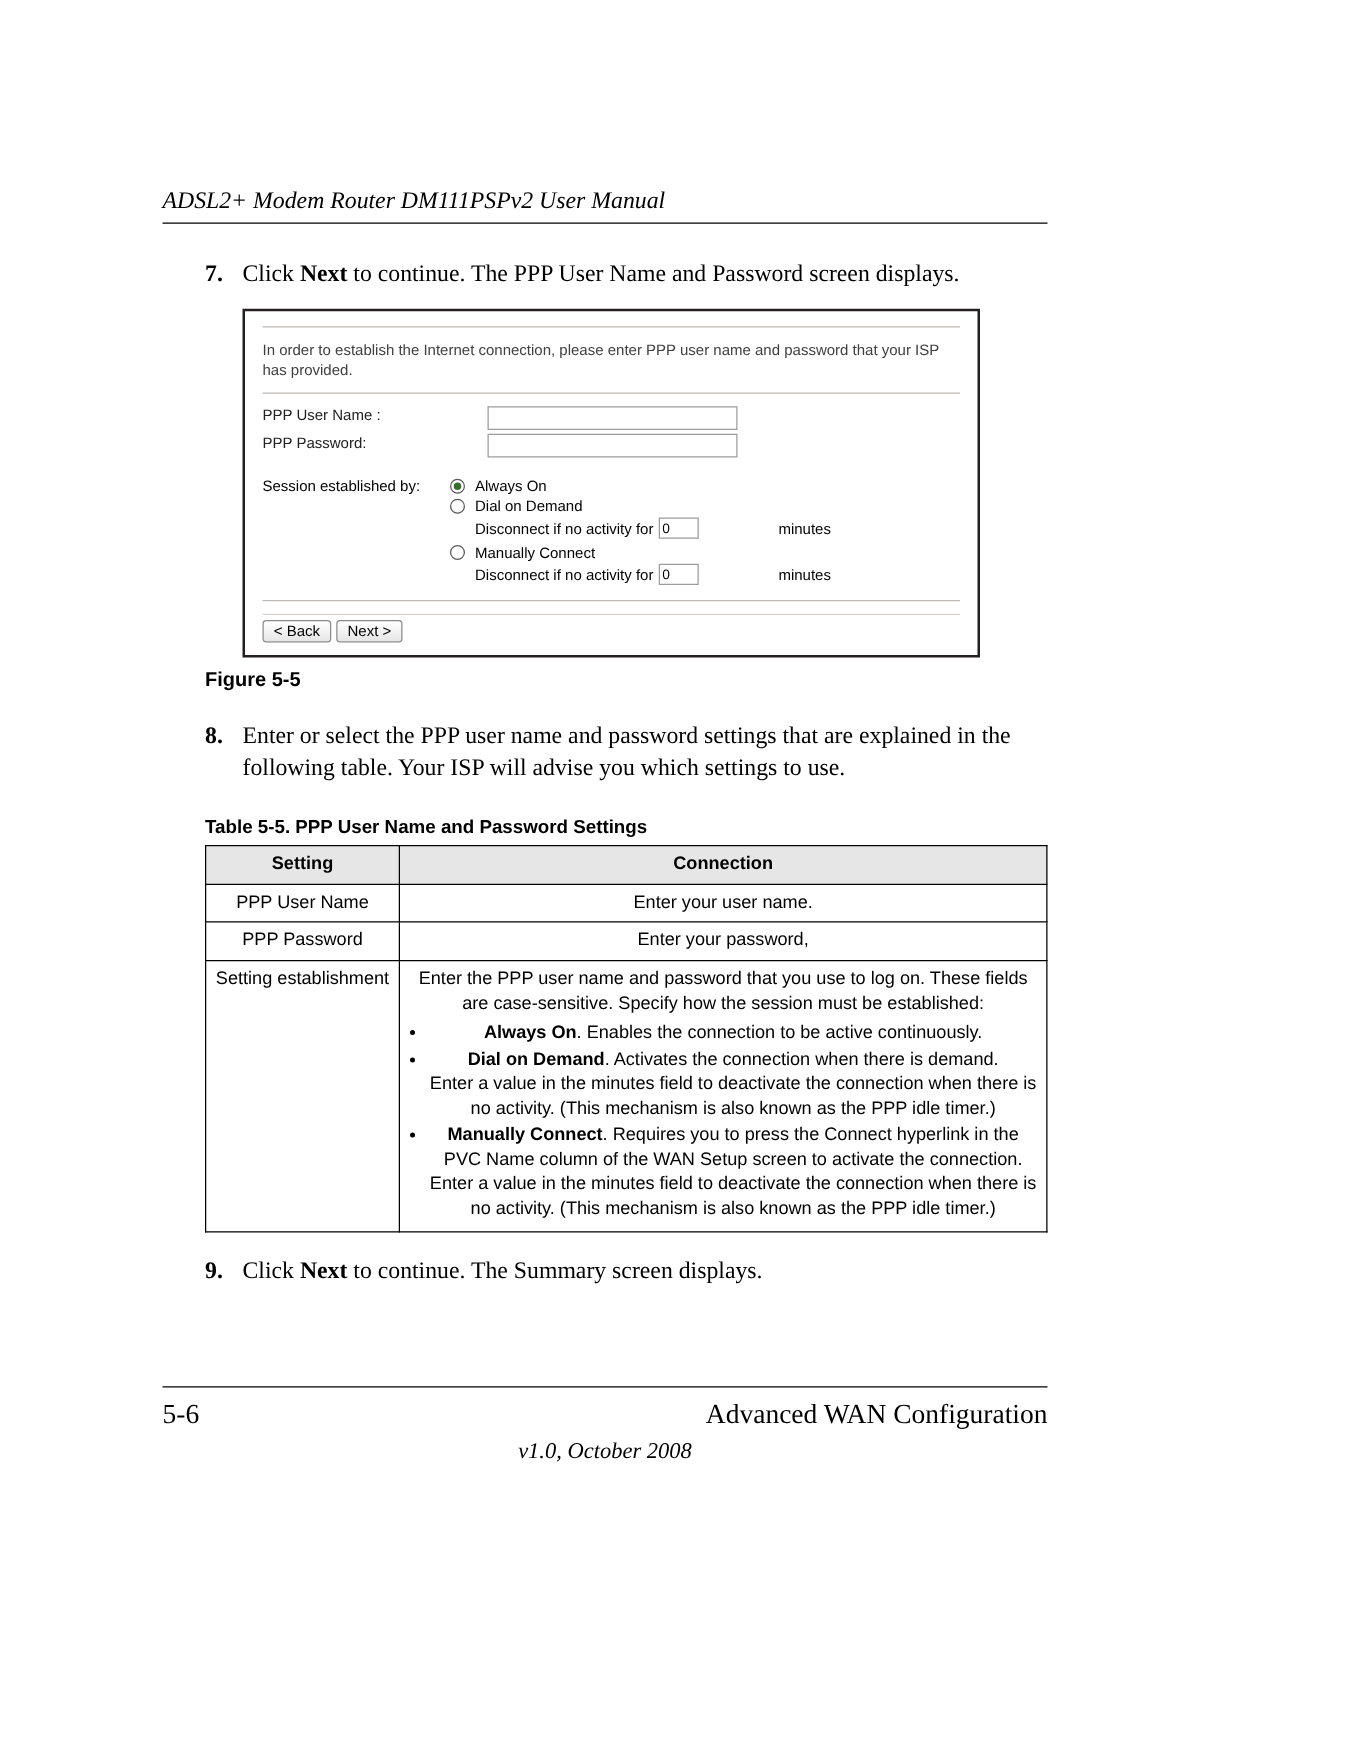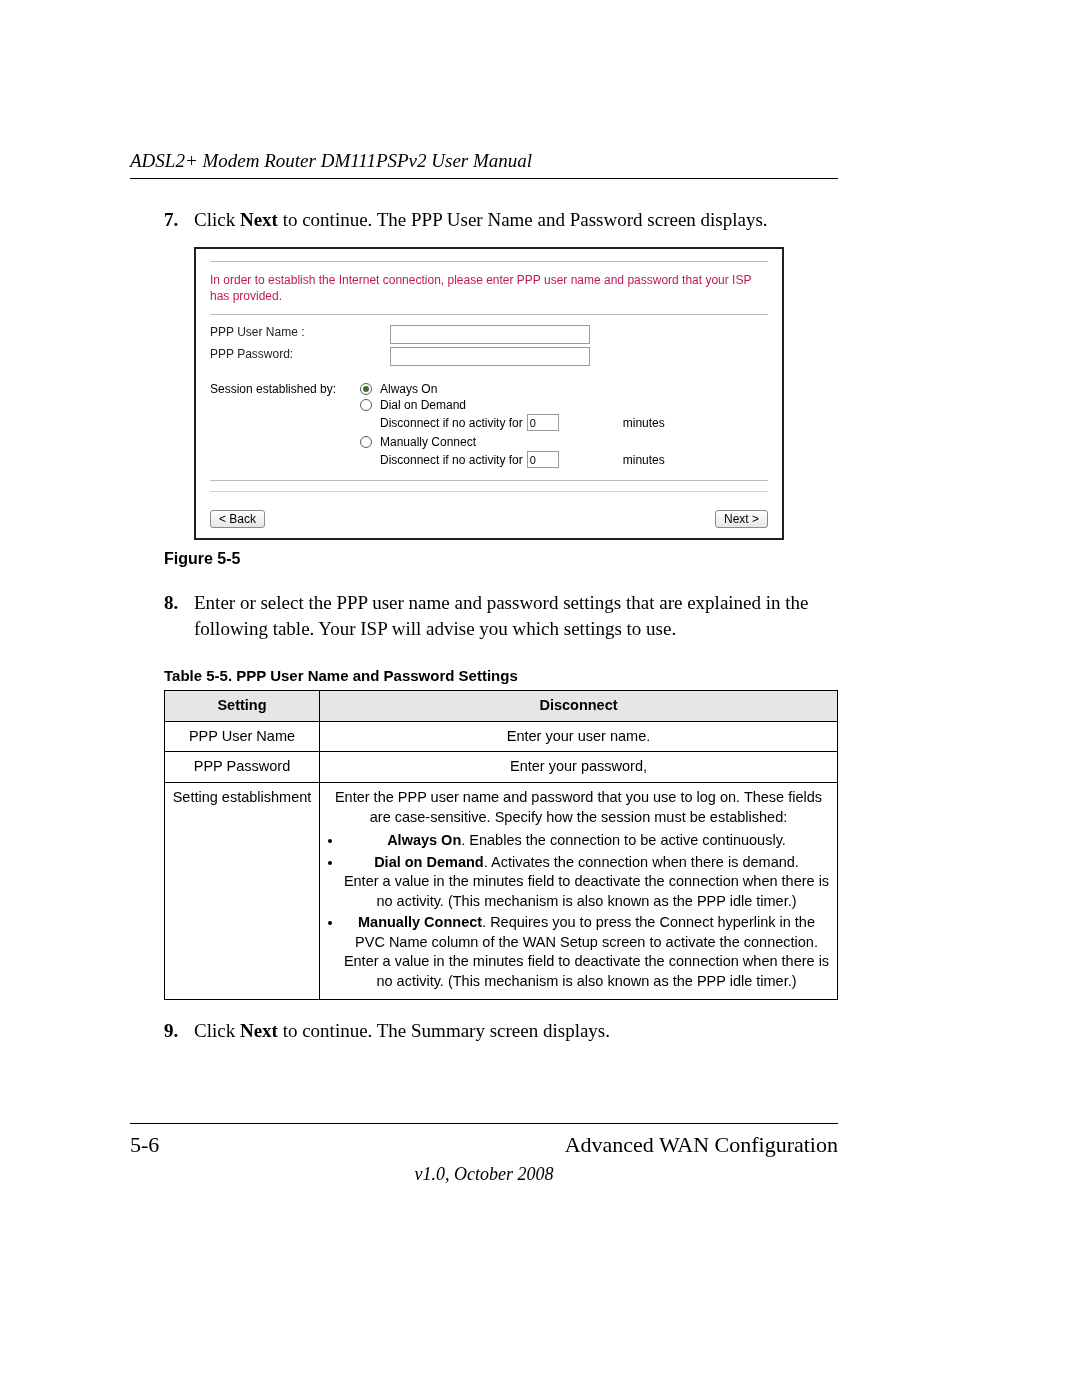--- a/index.html
+++ b/index.html
@@ -53,21 +53,21 @@
     font-size: 15px;
     margin-bottom: 26px;
   }
   .shot-hr {
     border: none;
     border-top: 1px solid #bdb9b5;
     margin: 0 0 10px 0;
   }
   .shot-text {
     font-size: 12px;
-    color: #be185d;
+    color: #404040;
     line-height: 1.35;
     margin-bottom: 10px;
   }
   .form-row {
     display: flex;
     font-size: 12px;
     color: #222;
     margin: 3px 0;
   }
   .form-row .lab {
@@ -126,23 +126,23 @@
     width: 32px;
     height: 17px;
     border: 1px solid #9c9c9c;
     background: #fff;
     box-sizing: border-box;
     font-size: 11px;
     padding: 0 2px;
   }
   .btn-row {
     display: flex;
-    justify-content: space-between;
+    justify-content: flex-start;
     gap: 4px;
-    padding: 18px 0 0 0;
+    padding: 4px 0 0 0;
     margin-top: 6px;
     border-top: 1px solid #d6d2ce;
   }
   .winbtn {
     font-size: 12px;
     padding: 1px 8px;
     border: 1px solid #8a8a8a;
     background: linear-gradient(#fff, #e6e6e6);
     border-radius: 3px;
     cursor: pointer;
@@ -274,21 +274,21 @@
     <div class="num">8.</div>
     <div class="txt">Enter or select the PPP user name and password settings that are explained in the following table. Your ISP will advise you which settings to use.</div>
   </div>
 
   <div class="tbl-cap">Table 5-5. PPP User Name and Password Settings</div>
 
   <table class="settings">
     <thead>
       <tr>
         <th class="col1">Setting</th>
-        <th>Disconnect</th>
+        <th>Connection</th>
       </tr>
     </thead>
     <tbody>
       <tr>
         <td>PPP User Name</td>
         <td>Enter your user name.</td>
       </tr>
       <tr>
         <td>PPP Password</td>
         <td>Enter your password,</td>

